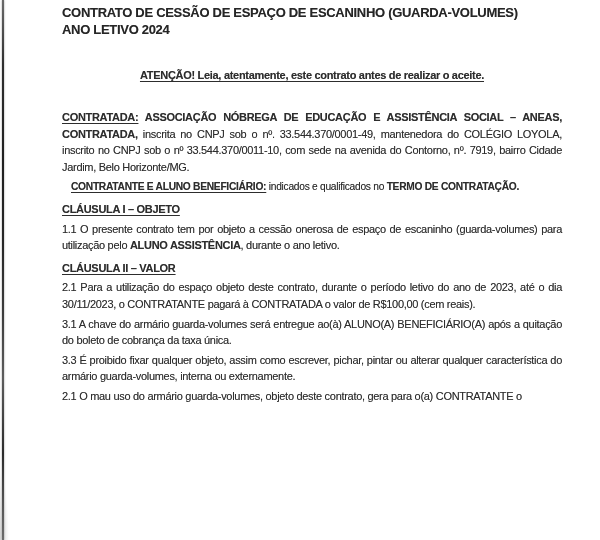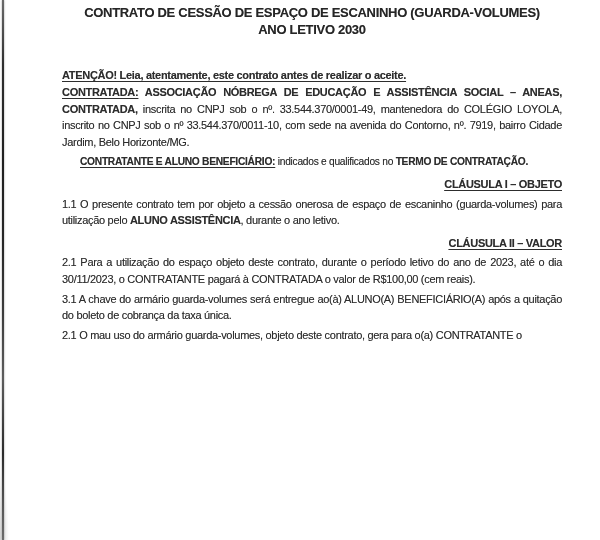--- a/index.html
+++ b/index.html
@@ -40,64 +40,65 @@
     background: radial-gradient(ellipse at left bottom, rgba(90,90,90,0.25), rgba(90,90,90,0) 70%);
   }
   .page {
     position: absolute;
     left: 62px;
     top: 0;
     width: 500px;
   }
   .title {
     margin-top: 4px;
-    text-align: center;
+    text-align: left;
     font-weight: bold;
     font-size: 13px;
     line-height: 17px;
     color: #262626;
     white-space: nowrap;
   }
   .attention {
     margin: 29px 0 0 0;
+    text-align: center;
     font-weight: bold;
     text-decoration: underline;
     text-underline-offset: 2px;
   }
   p { margin: 0 0 2.5px 0; text-align: justify; }
-  p.first-body { }
+  p.first-body { margin-top: 25px; }
   .heading {
     margin: 6px 0 2.5px 0;
     font-weight: bold;
     text-decoration: underline;
     text-underline-offset: 2px;
-    text-align: right;
+    text-align: left;
   }
   .b  { font-weight: bold; }
   .bu { font-weight: bold; text-decoration: underline; text-underline-offset: 2px; }
   
-  .fit-line { text-align: right; }
+  .fit-line { text-align: center; }
   .fit-line .fit {
     display: inline-block;
     white-space: nowrap;
     transform: scaleX(0.93);
     transform-origin: 0 50%;
   }
 </style>
 </head>
 <body>
 
 <div class="scan-edge"></div>
 <div class="scan-smudge"></div>
 
 <div class="page">
 
   <div class="title">
     <div>CONTRATO DE CESSÃO DE ESPAÇO DE ESCANINHO (GUARDA-VOLUMES)</div>
-    <div>ANO LETIVO 2030</div>
+    <div>ANO LETIVO 2024</div>
   </div>
 
   <p class="attention">ATENÇÃO! Leia, atentamente, este contrato antes de realizar o aceite.</p>
 
   <p class="first-body"><span class="bu">CONTRATADA:</span><span class="b"> ASSOCIAÇÃO NÓBREGA DE EDUCAÇÃO E ASSISTÊNCIA SOCIAL – ANEAS, CONTRATADA,</span><span> inscrita no CNPJ sob o nº. 33.544.370/0001-49, mantenedora do COLÉGIO LOYOLA, inscrito no CNPJ sob o nº 33.544.370/0011-10, com sede na avenida do Contorno, nº. 7919, bairro Cidade Jardim, Belo Horizonte/MG.</span></p>
 
   <p class="fit-line"><span class="fit"><span class="bu">CONTRATANTE E ALUNO BENEFICIÁRIO:</span><span> indicados e qualificados no </span><span class="b">TERMO DE CONTRATAÇÃO.</span></span></p>
 
 
   <p class="heading">CLÁUSULA I – OBJETO</p>
@@ -106,16 +107,17 @@
 
 
   <p class="heading">CLÁUSULA II – VALOR</p>
 
   <p>2.1 Para a utilização do espaço objeto deste contrato, durante o período letivo do ano de 2023, até o dia 30/11/2023, o CONTRATANTE pagará à CONTRATADA o valor de R$100,00 (cem reais).</p>
 
 
   <p>3.1 A chave do armário guarda-volumes será entregue ao(à) ALUNO(A) BENEFICIÁRIO(A) após a quitação do boleto de cobrança da taxa única.</p>
 
 
+  <p>3.3 É proibido fixar qualquer objeto, assim como escrever, pichar, pintar ou alterar qualquer característica do armário guarda-volumes, interna ou externamente.</p>
 
   <p>2.1 O mau uso do armário guarda-volumes, objeto deste contrato, gera para o(a) CONTRATANTE o</p>
 
 </div>
 
 </body></html>

